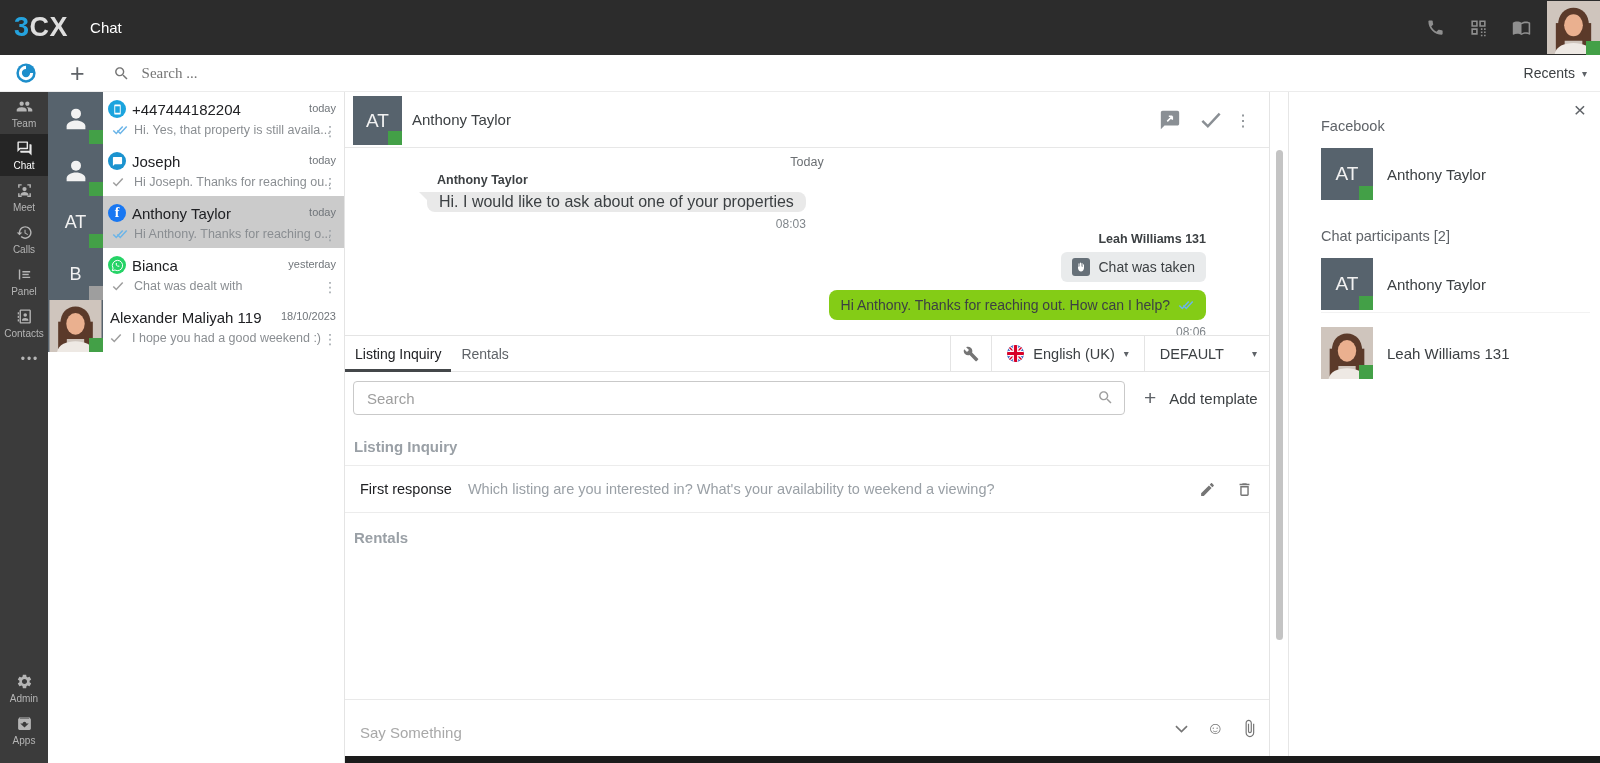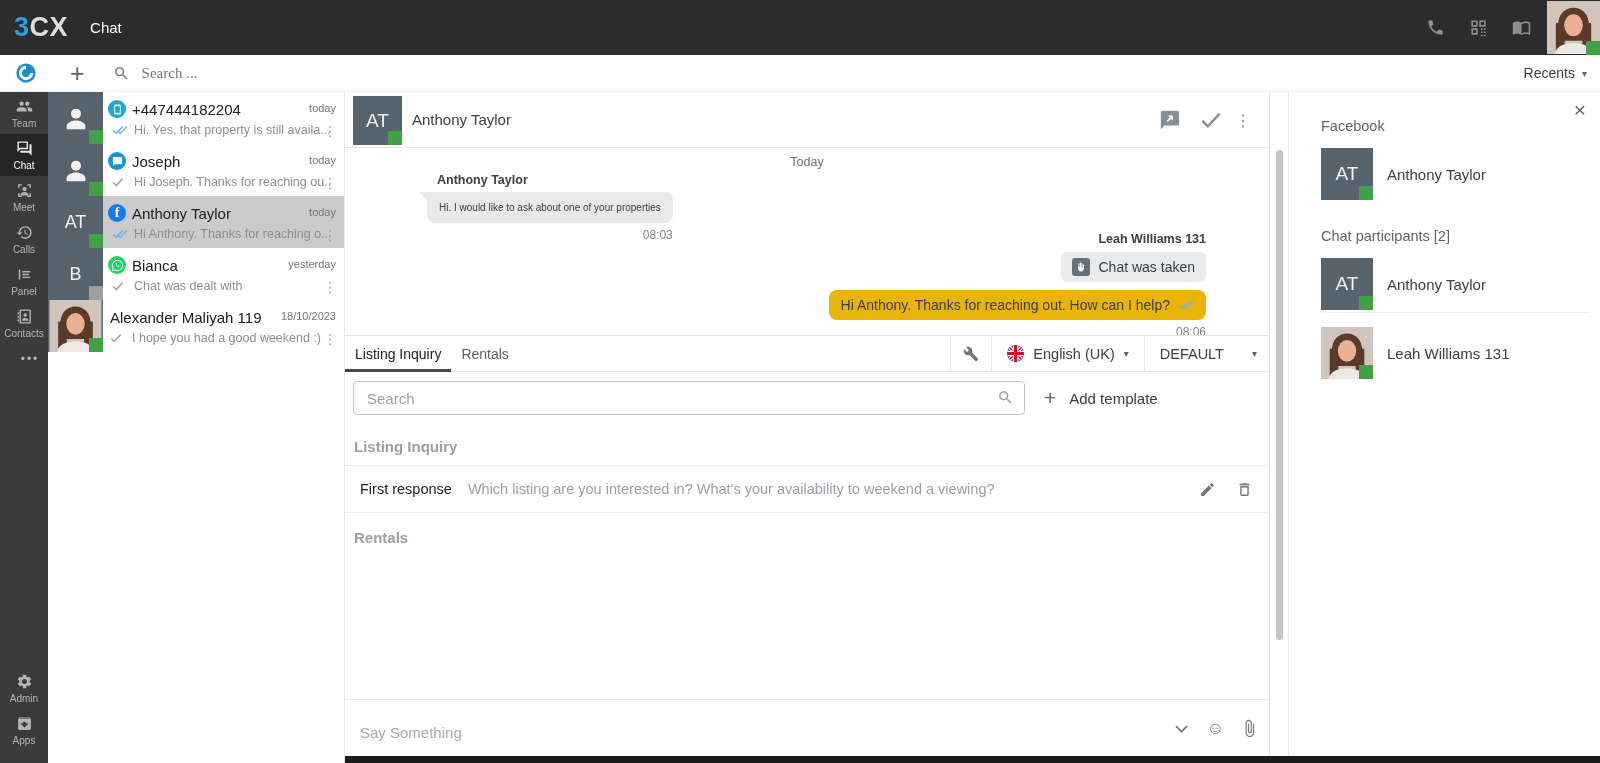--- a/index.html
+++ b/index.html
@@ -91,32 +91,32 @@
 
   .sqav { background:#57636d; color:#f1f1f1; font-size:19px; display:flex; align-items:center;
           justify-content:center; position:relative; }
   .sqav .status { width:14px; height:14px; }
 
   .msgs { position:absolute; top:56px; left:0; right:0; height:187px; }
   .mdate { position:absolute; top:7px; left:0; right:0; text-align:center; font-size:12.5px; color:#6b6f73; }
   .g1 { position:absolute; left:82px; top:25px; }
   .g1 .author { font-size:12.5px; font-weight:bold; color:#3c4043; margin:0 0 5px 10px; }
   .bub-gray { position:relative; display:inline-block; background:#e9e9e9; color:#3c4043;
-              font-size:10px; padding:10px 12px; border-radius:8px;text-align:right; }
+              font-size:16px; padding:1px 12px; border-radius:8px;text-align:right; }
   .bub-gray::before { content:""; position:absolute; left:-8px; top:0; width:0; height:0;
               border:8px solid transparent; border-top-color:#e9e9e9; border-right-color:#e9e9e9; }
   .g1 .time { text-align:right; font-size:12px; color:#80868b; margin-top:5px; }
   .g2 { position:absolute; right:63px; top:84px; display:flex; flex-direction:column; align-items:flex-end; }
   .g2 .author { font-size:12.5px; font-weight:bold; color:#3c4043; margin-bottom:6px; }
   .bub-sys { display:flex; align-items:center; gap:9px; background:#e9ebec; font-size:14px;
              color:#3c4043; padding:6px 11px; border-radius:6px; }
   .handic { width:18px; height:18px; background:#667078; border-radius:3px; display:flex;
             align-items:center; justify-content:center; }
   .handic svg { width:12px; height:12px; }
-  .bub-green { margin-top:8px; background:#eab308; font-size:14px; color:#3c4043;
+  .bub-green { margin-top:8px; background:#84cc16; font-size:14px; color:#3c4043;
                padding:7px 12px; border-radius:8px; display:flex; align-items:center; gap:8px; }
   .g2 .time { font-size:12px; color:#80868b; margin-top:5px; }
 
   
   .tpanel { position:absolute; top:243px; left:0; right:0; bottom:64px; border-top:1px solid #e4e4e4; }
   .trow { height:36px; border-bottom:1px solid #e4e4e4; display:flex; align-items:stretch; }
   .tab { display:flex; align-items:center; padding:0 10px; font-size:14px; color:#5f6368;
          position:relative; cursor:pointer; }
   .tab.active { color:#202124; }
   .tab.active::after { content:""; position:absolute; left:0; right:0; bottom:-1px; height:3px; background:#44474a; }
@@ -125,21 +125,21 @@
                border-left:1px solid #e4e4e4; border-right:1px solid #e4e4e4; cursor:pointer; }
   .wrenchbtn svg { width:16px; height:16px; fill:#757575; }
   .langbtn { display:flex; align-items:center; gap:9px; padding:0 15px; font-size:14.5px;
              color:#3c4043; cursor:pointer; }
   .caret { font-size:10px; color:#5f6368; }
   .flag { width:17px; height:17px; border-radius:50%; overflow:hidden; display:block; }
   .defbtn { border-left:1px solid #e4e4e4; display:flex; align-items:center; gap:28px;
             padding:0 12px 0 15px; font-size:14.5px; color:#3c4043; cursor:pointer; }
 
   .srow { display:flex; align-items:center; padding:9px 8px 7px; }
-  .sinput { position:relative; width:672px; }
+  .sinput { position:relative; width:772px; }
   .sinput input { width:100%; height:34px; border:1px solid #c9c9c9; border-radius:4px;
                   font-size:15px; padding:0 38px 0 13px; color:#3c4043; outline:none;
                   font-family:"Liberation Sans", sans-serif; }
   .sinput input::placeholder { color:#9e9e9e; }
   .sinput svg { position:absolute; right:11px; top:8px; width:17px; height:17px; fill:#9e9e9e; }
   .addbtn { display:flex; align-items:center; gap:13px; margin-left:19px; font-size:15px;
             color:#3c4043; cursor:pointer; }
   .addbtn .plus { font-size:21px; color:#5f6368; font-weight:normal; }
 
   .sec { padding:16px 9px 10px; font-size:15px; color:#9aa0a6; font-weight:bold; }

